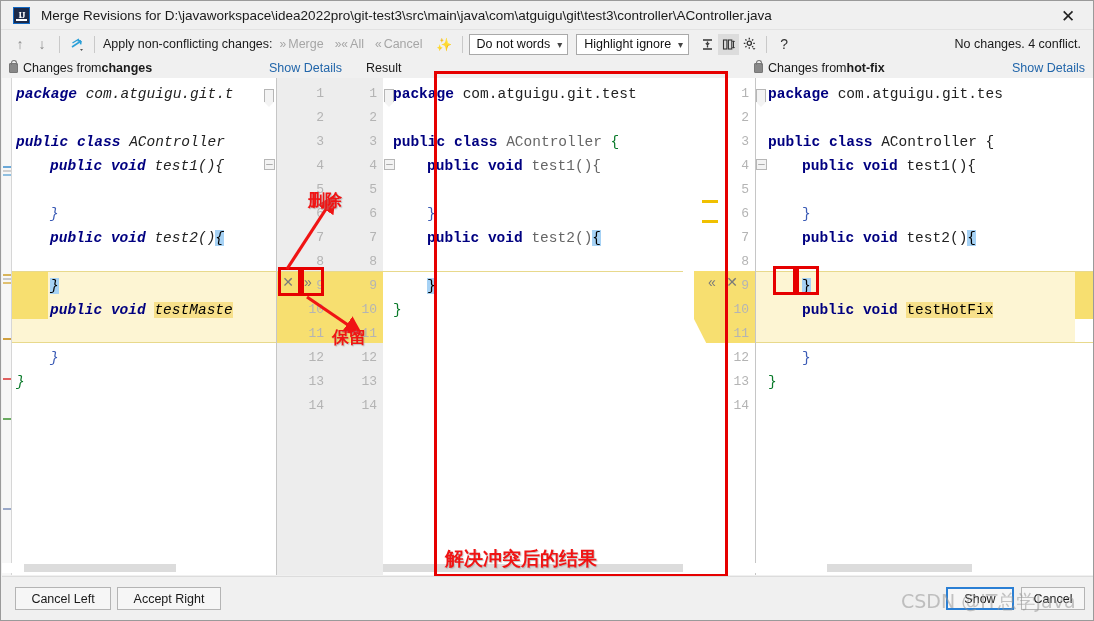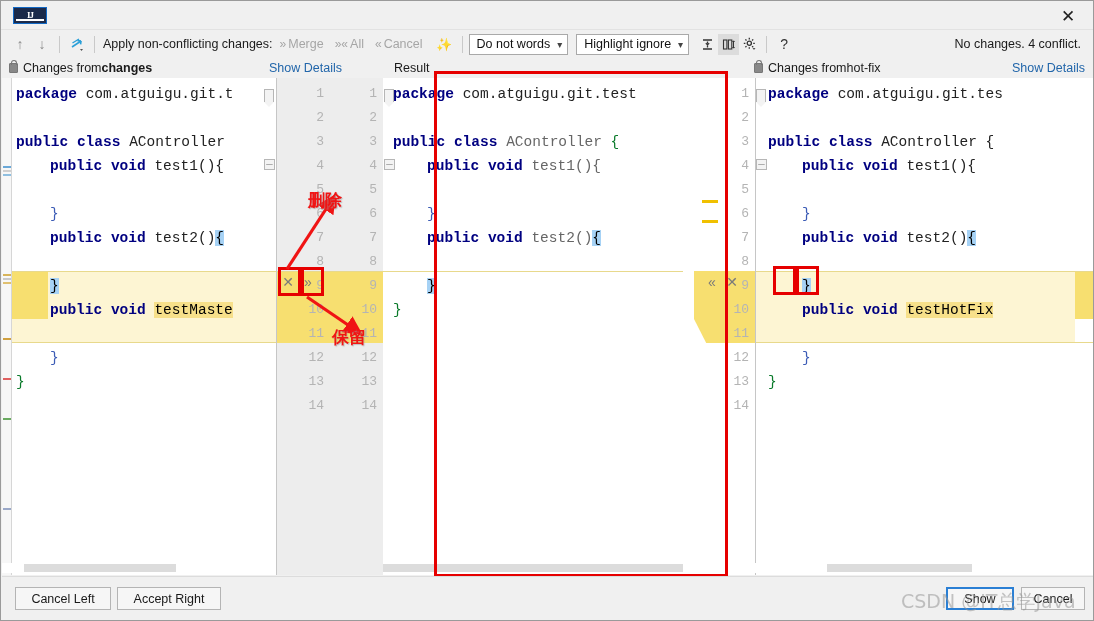--- a/index.html
+++ b/index.html
@@ -20,21 +20,21 @@
 
   
   .titlebar {
     position: absolute; left: 0; top: 0;
     width: 1092px; height: 29px;
     background: #f0f0f0;
     border-bottom: 1px solid #e2e2e2;
     display: flex; align-items: center;
   }
   .title-icon {
-    width: 34px; height: 17px;
+    width: 17px; height: 17px;
     margin-left: 12px;
     background: #1b2a4a;
     border: 1px solid #1168c4;
     color: #ffffff;
     font-size: 9px; font-weight: bold;
     display: flex; align-items: center; justify-content: center;
     letter-spacing: -1px;
     font-family: "Liberation Serif", serif;
     position: relative;
   }
@@ -273,20 +273,21 @@
     pointer-events: none;
   }
 </style>
 </head>
 <body>
 
 <div id="app">
 
   <div class="titlebar">
     <div class="title-icon">IJ</div>
+    <div class="title-text">Merge Revisions for D:\javaworkspace\idea2022pro\git-test3\src\main\java\com\atguigu\git\test3\controller\AController.java</div>
     <div class="title-close">✕</div>
   </div>
 
   <div class="toolbar">
     <div style="width:8px"></div>
     <div class="tb-ico">↑</div>
     <div class="tb-ico">↓</div>
     <div class="tb-sep"></div>
     <div class="tb-ico" style="color:#2a9fd8">
       <svg width="15" height="15" viewBox="0 0 15 15">
@@ -348,35 +349,35 @@
   </div>
 
   <div class="hdr" style="left:8px; width:160px;">
     <div class="lock"></div>
     <span>Changes from </span>
     <span style="font-weight:bold">changes</span>
   </div>
   <div class="hdr" style="left:268px;">
     <span class="show-details">Show Details</span>
   </div>
-  <div class="hdr" style="left:393px;text-align:right;">
+  <div class="hdr" style="left:365px;text-align:right;">
     <span>Result</span>
   </div>
   <div class="hdr" style="left:753px; width:180px;">
     <div class="lock"></div>
     <span>Changes from </span>
-    <span style="font-weight:normal">hot-fix</span>
+    <span style="font-weight:bold">hot-fix</span>
   </div>
   <div class="hdr" style="left:1011px;">
     <span class="show-details">Show Details</span>
   </div>
 
   <div class="editors">
 
-    <div class="pane" style="left:0; width:228px;">
+    <div class="pane" style="left:0; width:228px;font-style:italic;">
       <div class="markstrip" style="left:0">
         <div class="mark" style="top:88px;  background:#6aa8d8;"></div>
         <div class="mark" style="top:92px;  background:#cfcfcf;"></div>
         <div class="mark" style="top:96px;  background:#8fbfe0;"></div>
         <div class="mark" style="top:196px; background:#d8b45a;"></div>
         <div class="mark" style="top:200px; background:#c9c9c9;"></div>
         <div class="mark" style="top:204px; background:#e0c070;"></div>
         <div class="mark" style="top:260px; background:#d0a040;"></div>
         <div class="mark" style="top:300px; background:#e06060;"></div>
         <div class="mark" style="top:340px; background:#6aaa60;"></div>
@@ -524,20 +525,21 @@
       </marker>
     </defs>
 
     <line x1="286" y1="268" x2="327" y2="205" stroke="#f01414" stroke-width="3.2" marker-end="url(#ah)"></line>
 
     <line x1="306" y1="296" x2="350" y2="326" stroke="#f01414" stroke-width="3.2" marker-end="url(#ah)"></line>
   </svg>
 
   <div class="anno" style="left:307px; top:188px;">删除</div>
   <div class="anno" style="left:331px; top:325px;">保留</div>
+  <div class="anno big" style="left:444px; top:545px;">解决冲突后的结果</div>
 
   <div class="bottombar">
     <div class="btn" style="left:13px; width:96px;">Cancel Left</div>
     <div class="btn" style="left:115px; width:104px;">Accept Right</div>
     <div class="btn primary" style="right:79px; width:68px;">Show</div>
     <div class="btn" style="right:8px; width:64px;">Cancel</div>
   </div>
 
   <div class="watermark" style="left:900px; top:588px;">CSDN @IT总学Java</div>
 

